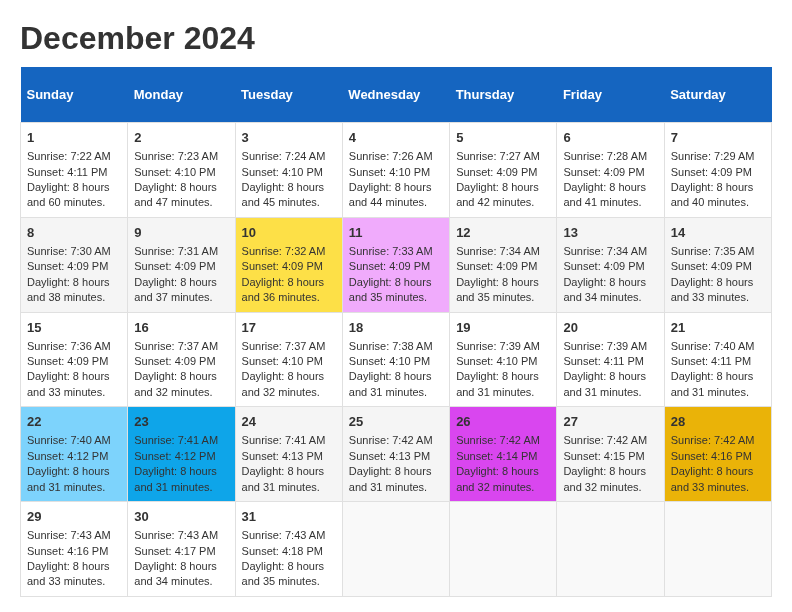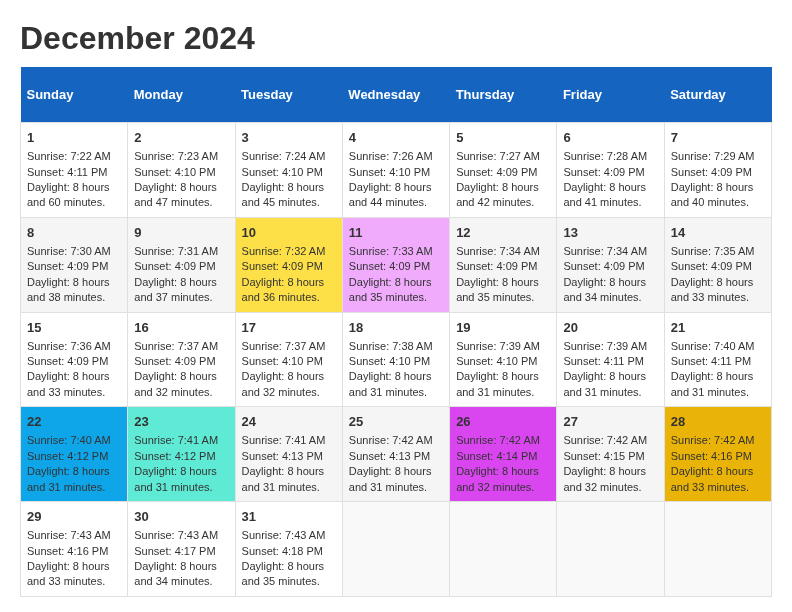--- a/index.html
+++ b/index.html
@@ -230,27 +230,27 @@
         <span>Daylight: 8 hours and 31 minutes.</span>
       </td>
         <td>
         <span class="day-num">21</span>
         <span>Sunrise: 7:40 AM</span><br>
         <span>Sunset: 4:11 PM</span><br>
         <span>Daylight: 8 hours and 31 minutes.</span>
       </td>
       </tr>
       <tr class="week-row">
-        <td style="background: #0ea5e9;">
+        <td style="background: #7dd3fc;">
         <span class="day-num">22</span>
         <span>Sunrise: 7:40 AM</span><br>
         <span>Sunset: 4:12 PM</span><br>
         <span>Daylight: 8 hours and 31 minutes.</span>
       </td>
-        <td style="background: #5eead4;">
+        <td style="background: #0ea5e9;">
         <span class="day-num">23</span>
         <span>Sunrise: 7:41 AM</span><br>
         <span>Sunset: 4:12 PM</span><br>
         <span>Daylight: 8 hours and 31 minutes.</span>
       </td>
         <td style="background: rgb(245, 245, 245);">
         <span class="day-num">24</span>
         <span>Sunrise: 7:41 AM</span><br>
         <span>Sunset: 4:13 PM</span><br>
         <span>Daylight: 8 hours and 31 minutes.</span>

